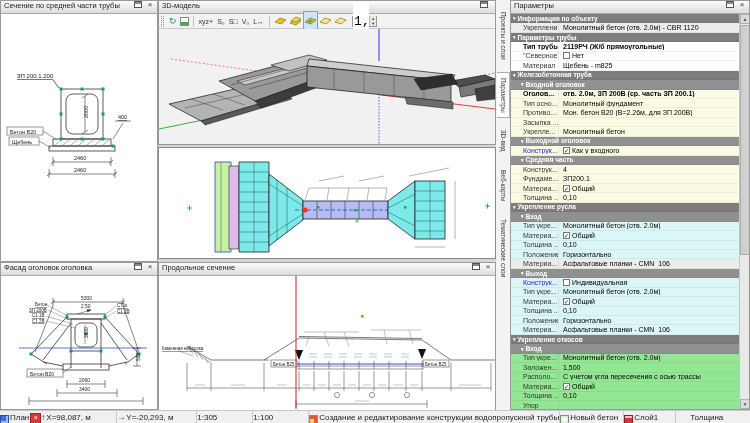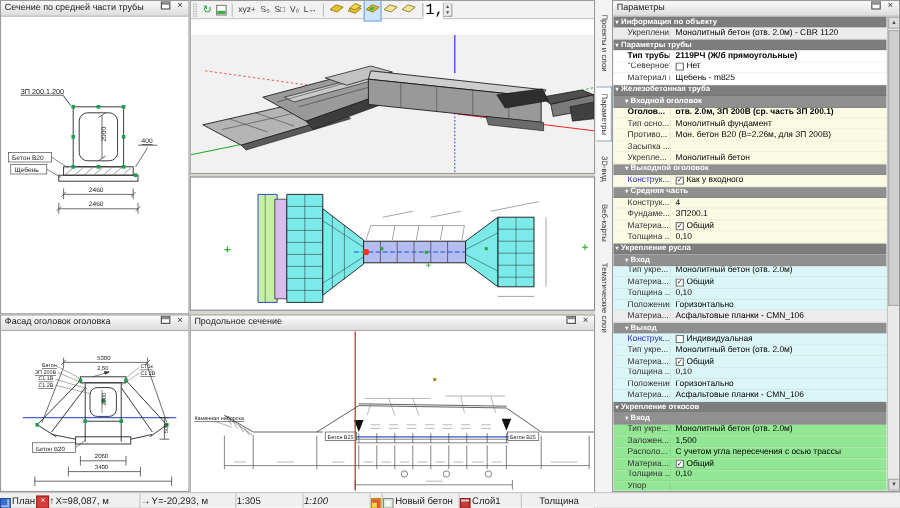--- a/index.html
+++ b/index.html
@@ -269,20 +269,24 @@
             <line x1="136" y1="72" x2="136" y2="90"></line>
             <line x1="132" y1="72" x2="140" y2="72"></line>
             <line x1="132" y1="90" x2="140" y2="90"></line>
           </g>
         <text x="139" y="85" font-size="4.8" transform="rotate(-90 139 85)">500</text>
       </svg>
     </div>
   </div>
 
   <div class="panel" id="p-3d">
+    <div class="tbar">
+      <span class="ttl">3D-модель</span>
+      <span class="winicon"></span>
+    </div>
     <div class="toolbar3d">
       <span class="tb-grip"></span>
       <span class="ticon" style="color:#1a9a30;font-size:9px;">↻</span>
       <span class="mini" style="background:#fff;border:1px solid #888;box-shadow:inset 0 -3px 0 #3db03d;"></span>
       <span class="tsep"></span>
       <span class="ticon">xyz+</span>
       <span class="ticon">S₀</span>
       <span class="ticon">S□</span>
       <span class="ticon">V₀</span>
       <span class="ticon">L↔</span>
@@ -789,25 +793,26 @@
       <span>↑</span>
       <span>X=98,087, м</span>
     </div>
     <div class="sseg" style="width:80px;">
       <span>→</span>
       <span>Y=-20,293, м</span>
     </div>
     <div class="sseg" style="width:56px;">
         <span>1:305</span>
       </div>
-    <div class="sseg" style="width:56px;font-style:italic;">
+    <div class="sseg" style="width:56px;">
         <span>1:100</span>
       </div>
     <div class="sseg">
       <span class="mini ic-edit"></span>
+      <span>Создание и редактирование конструкции водопропускной трубы</span>
     </div>
     <div class="sseg" style="width:64px;">
       <span class="mini ic-node"></span>
       <span>Новый бетон</span>
     </div>
     <div class="sseg" style="width:52px;">
       <span class="mini ic-layer"></span>
       <span>Слой1</span>
     </div>
     <div class="sseg" style="flex:1;border-right:none;padding-left:14px;">

